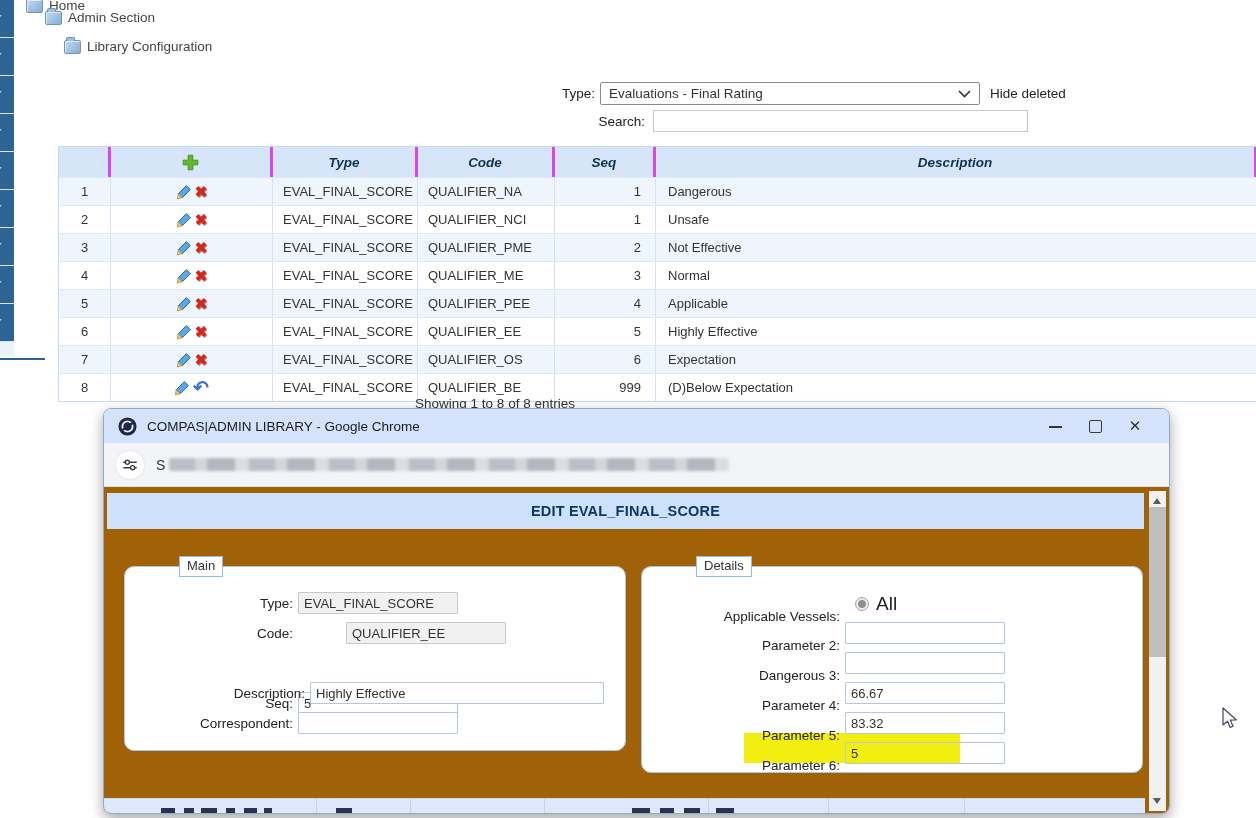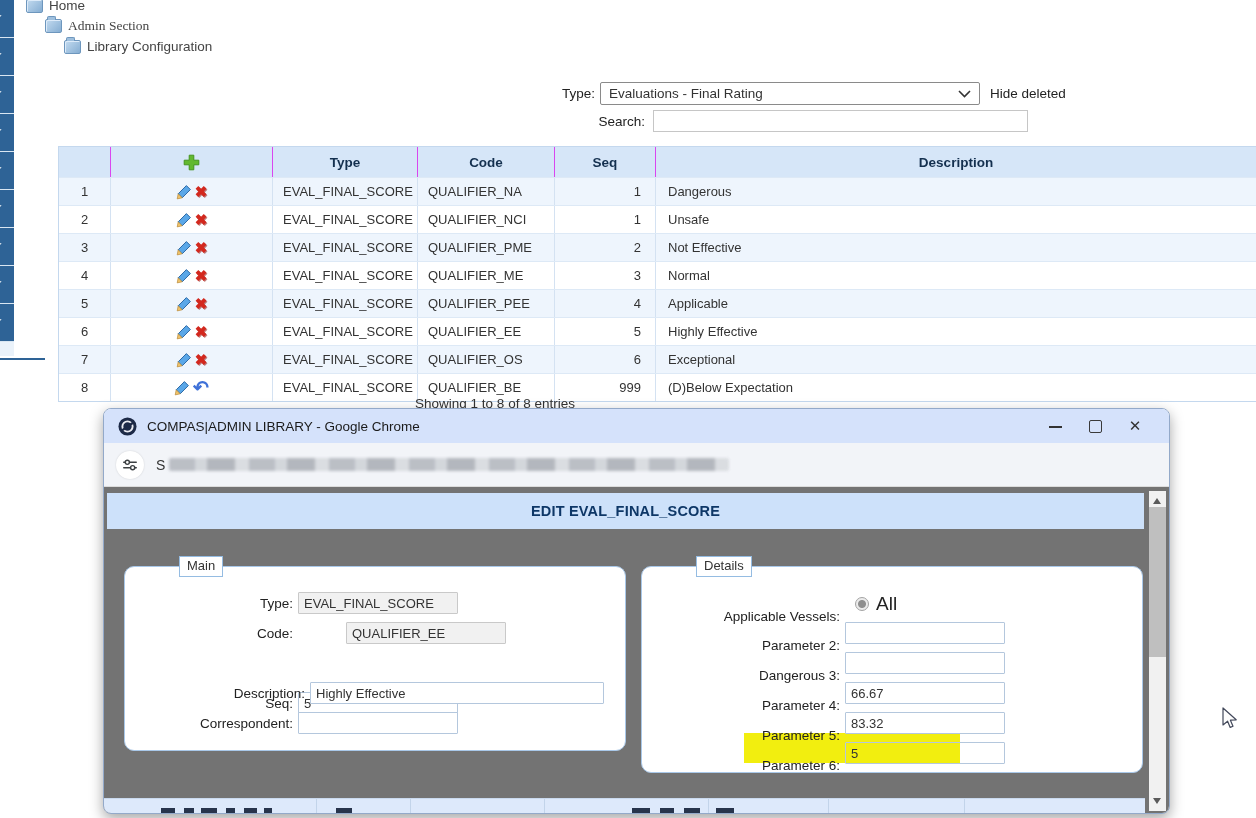--- a/index.html
+++ b/index.html
@@ -26,21 +26,21 @@
           border:1px solid #8a8a8a;display:flex;align-items:center;padding:0 8px;box-sizing:border-box;
           font-size:13.5px;color:#333;border-radius:2px;}
   .select .sel-text{flex:1;overflow:hidden;white-space:nowrap;}
   .txtinput{position:absolute;border:1px solid #c6c6c6;background:#fff;font-size:13px;color:#333;
           padding:0 6px;box-sizing:border-box;font-family:"Liberation Sans",sans-serif;}
 
   
   #tbl{position:absolute;left:58px;top:146px;width:1198px;border:1px solid #c4d8ee;border-right:none;font-size:13px;color:#333;}
   .thead,.trow{display:grid;grid-template-columns:52px 162px 145px 137px 101px 1fr;}
   .thead{background:#d6e6f8;height:30px;font-weight:bold;font-size:13.5px;color:#14304f;}
-  .thead .c{display:flex;align-items:center;justify-content:center;border-right:1px solid #d946ef;}
+  .thead .c{display:flex;align-items:center;justify-content:center;border-right:3px solid #d946ef;font-style:italic;}
   .trow{height:27px;background:#fff;border-top:1px solid #dde9f6;}
   .trow:nth-child(odd){background:#eef5fd;}
   .trow .c{display:flex;align-items:center;border-right:1px solid #d4e2f2;overflow:hidden;white-space:nowrap;}
   .c.num{justify-content:center;}
   .c.act{justify-content:center;gap:3px;}
   .c.type,.c.code{padding-left:10px;}
   .c.seq{justify-content:flex-end;padding-right:14px;}
   .c.desc{padding-left:12px;}
   .ic-del{color:#d3281e;font-size:15px;font-weight:bold;text-shadow:1px 1px 0 rgba(143,18,11,.55);cursor:pointer;line-height:1;}
   .ic-undo{display:none;color:#3f71d8;font-size:19px;font-weight:bold;line-height:1;cursor:pointer;}
@@ -57,21 +57,21 @@
   .btn-min{height:2px;width:13px;background:#333;display:inline-block;vertical-align:middle;}
   .btn-max{height:11px;width:11px;border:1.5px solid #3a3a3a;border-radius:2px;display:inline-block;vertical-align:middle;}
   .btn-close{font-size:15px;}
 
   #urlbar{height:44px;background:#f2f4f8;border-bottom:1px solid #dcdcdc;display:flex;align-items:center;padding:0 12px;box-sizing:border-box;}
   .tune-circle{width:28px;height:28px;border-radius:50%;background:#fff;display:flex;align-items:center;justify-content:center;box-shadow:0 0 2px rgba(0,0,0,.15);}
   .addr-prefix{margin-left:12px;font-size:14px;color:#333;}
   .addr-blur{margin-left:4px;width:560px;height:13px;border-radius:2px;opacity:.85;filter:blur(1.4px);
      background:repeating-linear-gradient(90deg,#b2b6bd 0 26px,#ced2d7 26px 38px,#a9adb4 38px 66px,#d6d9dd 66px 80px);}
 
-  #dlg-content{position:relative;height:326px;background:#737373;}
+  #dlg-content{position:relative;height:326px;background:#a16207;}
   #banner{position:absolute;left:3px;top:6px;width:1037px;height:36px;background:#cde1fa;
           text-align:center;line-height:36px;font-weight:bold;font-size:14.5px;color:#0e3767;letter-spacing:.2px;}
 
   .fieldset{position:absolute;border:1px solid #a9c8e9;border-radius:10px;background:#fff;}
   #fs-main{left:20px;top:79px;width:500px;height:183px;}
   #fs-details{left:537px;top:79px;width:500px;height:205px;}
   .legend{position:absolute;top:-11px;left:12px;background:#fff;border:1px solid #95bce2;
           padding:0 7px;font-size:13px;color:#333;height:19px;line-height:18px;margin-left:42px;}
   .frow{position:absolute;height:22px;display:flex;align-items:center;z-index:1;}
   .frow .flabel{width:168px;text-align:right;font-size:13.5px;color:#222;padding-right:5px;flex:0 0 auto;}
@@ -117,21 +117,21 @@
       <div class="sb-item">✓</div>
       <div class="sb-item">✓</div>
     </div>
   <div class="sb-tail"></div>
   <div class="sb-line"></div>
 
   <div class="tree-item" style="left:26px;top:-2px;">
     <span class="folder"></span>
     <span>Home</span>
   </div>
-  <div class="tree-item" style="left:45px;top:18px;font-family:Liberation Serif, serif;">
+  <div class="tree-item" style="left:45px;top:10px;">
     <span class="folder"></span>
     <span>Admin Section</span>
   </div>
   <div class="tree-item" style="left:64px;top:39px;">
     <span class="folder"></span>
     <span>Library Configuration</span>
   </div>
 
   <div class="lbl" style="left:520px;top:86px;width:75px;text-align:right;">Type:</div>
   <div class="select">
@@ -275,21 +275,21 @@
             <path d="M10.4 1.6 L14.4 5.6 L6.2 13.8 L2.2 9.8 Z" fill="#5aa7e8" stroke="#1f5f9e" stroke-width="0.9"></path>
             <path d="M2.2 9.8 L6.2 13.8 L1.2 14.9 Z" fill="#f0c36a" stroke="#b98a3a" stroke-width="0.7"></path>
           </svg>
         </span>
         <span class="ic-del">✖</span>
 
       </div>
       <div class="c type">EVAL_FINAL_SCORE</div>
       <div class="c code">QUALIFIER_OS</div>
       <div class="c seq">6</div>
-      <div class="c desc">Exceptional</div>
+      <div class="c desc">Expectation</div>
     </div>
 
     <div class="trow">
       <div class="c num">8</div>
       <div class="c act undo-mode">
         <span class="ic-edit" style="cursor:pointer;display:inline-flex;">
           <svg width="16" height="16" viewBox="0 0 16 16">
             <path d="M10.4 1.6 L14.4 5.6 L6.2 13.8 L2.2 9.8 Z" fill="#5aa7e8" stroke="#1f5f9e" stroke-width="0.9"></path>
             <path d="M2.2 9.8 L6.2 13.8 L1.2 14.9 Z" fill="#f0c36a" stroke="#b98a3a" stroke-width="0.7"></path>
           </svg>

